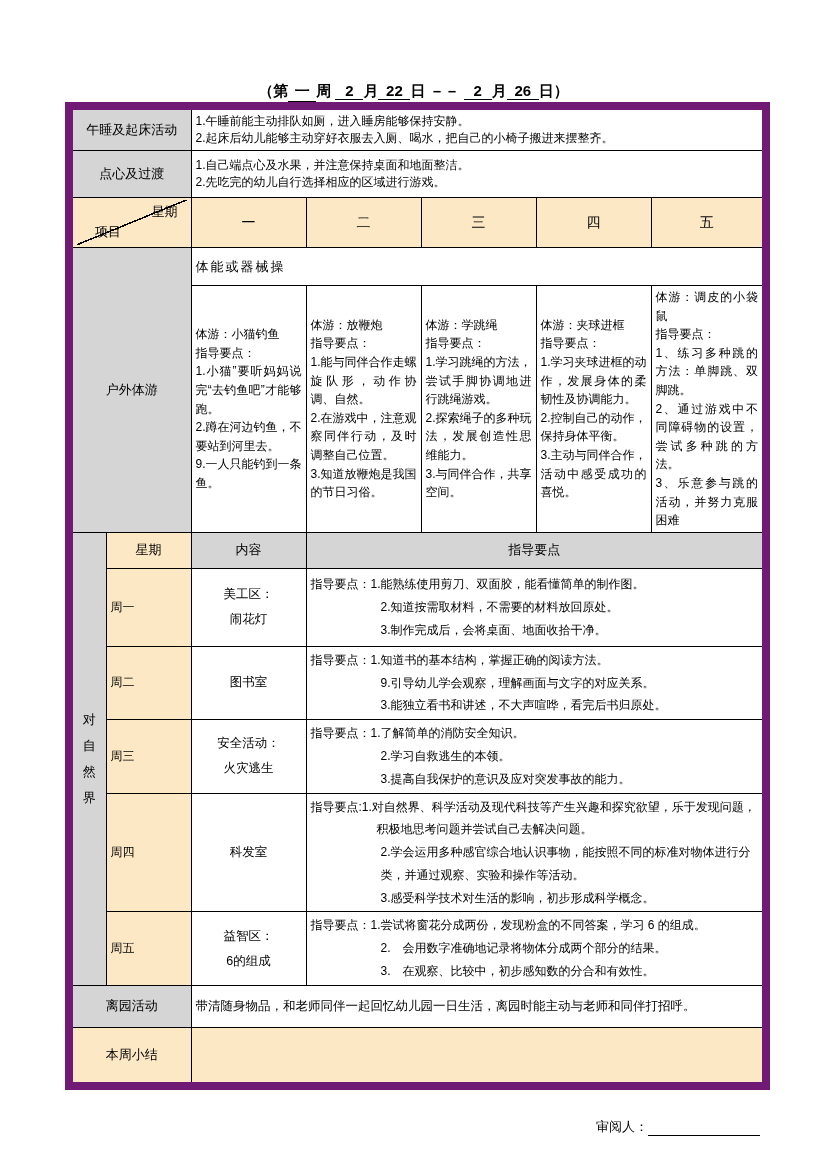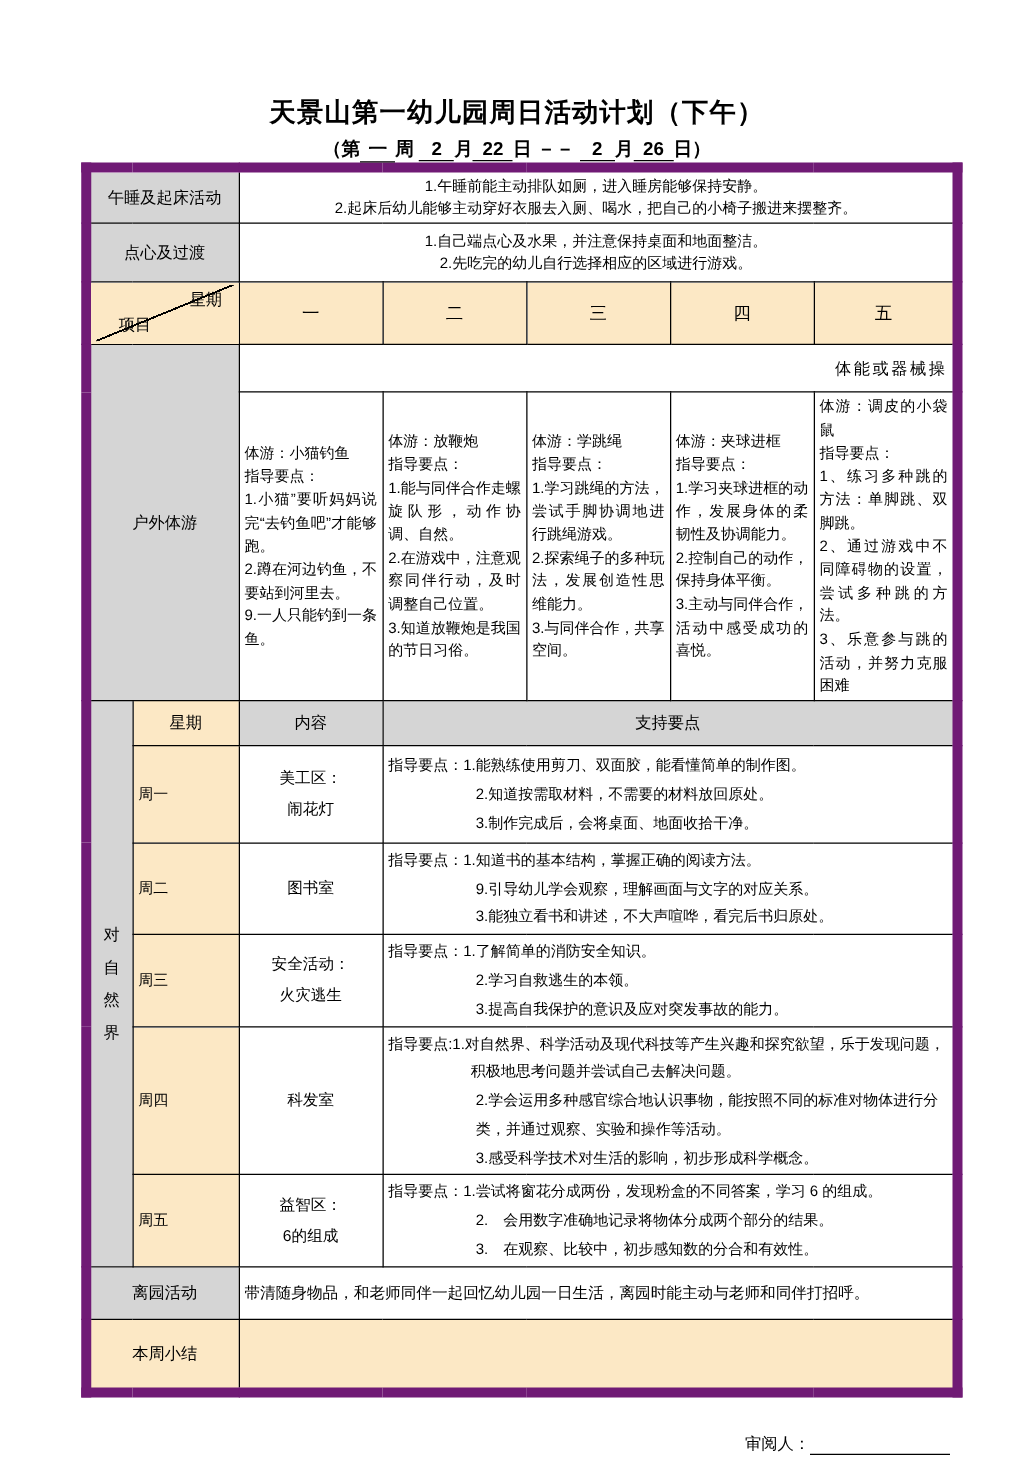--- a/index.html
+++ b/index.html
@@ -27,39 +27,39 @@
   .meta-right .val{border-bottom:1.5px solid #000;padding:0 6px;}
   
   table.plan{
     border-collapse:collapse;table-layout:fixed;width:697px;
     border:8px solid #701a75;font-size:12px;padding-left:20px;
   }
   table.plan td{border:1.5px solid #000;padding:2px 4px;vertical-align:middle;overflow:hidden;}
   .c-gray{background:#d5d5d5;}
   .c-yellow{background:#fce8c5;}
   .lblcell{text-align:center;font-size:13px;}
-  .bodycell{padding:2px 8px;line-height:1.45;text-align:center;}
+  .bodycell{padding:2px 8px;line-height:1.45;}
   
   .r-nap td{height:36px;} .r-snack td{height:42px;} .r-days td{height:45px;}
   .r-banner td{height:33px;} .r-outdoor td{height:235px;}
   .r-ghead td{height:31px;} .r-g0 td{height:73px;} .r-g1 td{height:67px;}
   .r-g2 td{height:68px;} .r-g3 td{height:110px;} .r-g4 td{height:68px;}
   .r-depart td{height:37px;} .r-summary td{height:50px;}
   
   td.diag{padding:0;position:relative;}
   .diag-inner{
     position:relative;width:100%;height:45px;
     background:linear-gradient(to bottom right,
       rgba(0,0,0,0) calc(50% - 1px), #000 calc(50% - 1px),
       #000 calc(50% + 0.5px), rgba(0,0,0,0) calc(50% + 0.5px));
   }
   .diag-top{position:absolute;top:3px;right:9px;font-size:13px;}
   .diag-bottom{position:absolute;bottom:4px;left:18px;font-size:13px;}
   .daycell{text-align:center;font-size:14px;}
-  .bannercell{text-align:right;font-size:13px;letter-spacing:2px;}
+  .bannercell{text-align:left;font-size:13px;letter-spacing:2px;}
   
   td.oc{vertical-align:middle;padding:3px 5px;}
   .oc div{line-height:1.55;text-align:justify;}
   
   .vcell{padding:0;text-align:center;}
   .vtext{width:15px;margin:0 auto;word-break:break-all;line-height:2.0;font-size:13px;text-align:center;}
   .gh{text-align:center;font-size:13px;}
   .gday{text-align:left;font-size:12px;}
   .gcontent{text-align:center;line-height:2.0;font-size:12.5px;}
   td.sup{padding:3px 8px;}
@@ -68,21 +68,20 @@
   .departcell{padding:2px 10px;font-size:12.5px;}
   
   .reviewer{margin-top:28px;text-align:right;font-size:13px;padding-right:2px;}
   .blankline{display:inline-block;width:112px;border-bottom:1.5px solid #000;height:14px;vertical-align:bottom;}
 </style>
 </head>
 <body>
 
 <div class="sheet">
 
-  <h1 class="title">天景山第一幼儿园周日活动计划（下午）</h1>
 
   <div class="subtitle"><span>（第</span><span class="u small">一</span><span>周 </span><span class="u small">2</span><span>月</span><span class="u">22</span><span>日 －－ </span><span class="u small">2</span><span>月</span><span class="u">26</span><span>日）</span></div>
 
 
   <table class="plan">
     <colgroup>
       <col style="width:37px">
         <col style="width:85px">
       <col style="width:115px">
         <col style="width:115px">
@@ -164,21 +163,21 @@
         <div>3、乐意参与跳的活动，并努力克服困难</div>
       </td>
     </tr>
 
     <tr class="r-ghead">
       <td rowspan="6" class="c-gray vcell">
         <div class="vtext">对自然界</div>
       </td>
       <td class="c-yellow gh">星期</td>
       <td class="c-gray gh">内容</td>
-      <td colspan="4" class="c-gray gh">支持要点</td>
+      <td colspan="4" class="c-gray gh">指导要点</td>
     </tr>
 
     <tr class="r-g0">
       <td class="c-yellow gday">周一</td>
       <td class="gcontent">
         <div>美工区：</div>
         <div>闹花灯</div>
       </td>
       <td colspan="4" class="sup">
         <div class="sup-first"><span>指导要点：</span><span>1.能熟练使用剪刀、双面胶，能看懂简单的制作图。</span></div>

